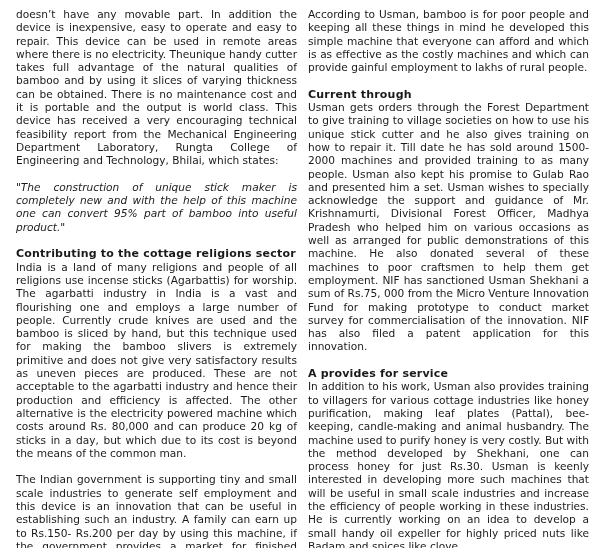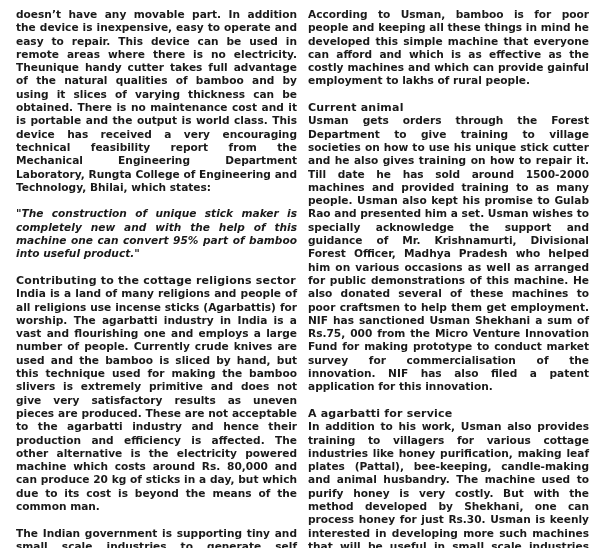--- a/index.html
+++ b/index.html
@@ -1,41 +1,41 @@
 <!DOCTYPE html>
 <html><head>
 <meta charset="utf-8">
 <style>
   html, body { margin: 0; padding: 0; background: #ffffff; }
   body { width: 608px; height: 548px; overflow: hidden; position: relative;
          font-family: "DejaVu Sans", sans-serif; color: #1a1a1a; }
   .col { position: absolute; top: 8px; width: 281px; font-size: 10.6px; line-height: 13.3px; }
   .col.left { left: 16px; }
   .col.right { left: 308px; }
-  p { margin: 0 0 13.3px 0; text-align: justify; font-weight: bold; }
+  p { margin: 0 0 13.3px 0; text-align: justify; }
   p.quote { font-style: italic; }
   h3 { margin: 0; font-size: 11px; line-height: 13.3px; font-weight: bold; letter-spacing: 0.2px; }
   .section { margin-bottom: 0; }
 </style>
 </head>
 <body>
 
 <div class="col left">
   <p>doesn’t have any movable part. In addition the device is inexpensive, easy to operate and easy to repair. This device can be used in remote areas where there is no electricity. Theunique handy cutter takes full advantage of the natural qualities of bamboo and by using it slices of varying thickness can be obtained. There is no maintenance cost and it is portable and the output is world class. This device has received a very encouraging technical feasibility report from the Mechanical Engineering Department Laboratory, Rungta College of Engineering and Technology, Bhilai, which states:</p>
   <p class="quote"> "The construction of unique stick maker is completely new and with the help of this machine one can convert 95% part of bamboo into useful product."</p>
   <div class="section">
     <h3>Contributing to the cottage religions sector</h3>
     <p>India is a land of many religions and people of all religions use incense sticks (Agarbattis) for worship. The agarbatti industry in India is a vast and flourishing one and employs a large number of people. Currently crude knives are used and the bamboo is sliced by hand, but this technique used for making the bamboo slivers is extremely primitive and does not give very satisfactory results as uneven pieces are produced. These are not acceptable to the agarbatti industry and hence their production and efficiency is affected. The other alternative is the electricity powered machine which costs around Rs. 80,000 and can produce 20 kg of sticks in a day, but which due to its cost is beyond the means of the common man.</p>
     <p>The Indian government is supporting tiny and small scale industries to generate self employment and this device is an innovation that can be useful in establishing such an industry. A family can earn up to Rs.150- Rs.200 per day by using this machine, if the government provides a market for finished products.</p>
   </div>
 </div>
 
 <div class="col right">
   <p>According to Usman, bamboo is for poor people and keeping all these things in mind he developed this simple machine that everyone can afford and which is as effective as the costly machines and which can provide gainful employment to lakhs of rural people.</p>
   <div class="section">
-    <h3>Current animal</h3>
+    <h3>Current through</h3>
     <p>Usman gets orders through the Forest Department to give training to village societies on how to use his unique stick cutter and he also gives training on how to repair it. Till date he has sold around 1500-2000 machines and provided training to as many people. Usman also kept his promise to Gulab Rao and presented him a set. Usman  wishes to specially acknowledge the support and guidance of Mr. Krishnamurti, Divisional Forest Officer, Madhya Pradesh who helped him on various occasions as well as arranged for public demonstrations of this machine. He also donated several of these machines to poor craftsmen to help them get employment. NIF has sanctioned Usman Shekhani a sum of Rs.75, 000 from the Micro Venture Innovation Fund for   making prototype to conduct market survey for commercialisation of the innovation.  NIF has also filed a patent application for this innovation.</p>
   </div>
   <div class="section">
-    <h3>A agarbatti for service</h3>
+    <h3>A provides for service</h3>
     <p>In addition to his work, Usman also provides training to villagers for various cottage industries like honey purification, making leaf plates (Pattal), bee-keeping, candle-making and animal husbandry. The machine used to purify honey is very costly. But with the method developed by Shekhani, one can process honey for just Rs.30. Usman is keenly interested in developing more such machines that will be useful in small scale industries and increase the efficiency of people working in these industries. He is currently working on an idea to develop a small handy oil expeller for highly priced nuts like Badam and spices like clove.</p>
   </div>
 </div>
 
 </body></html>

